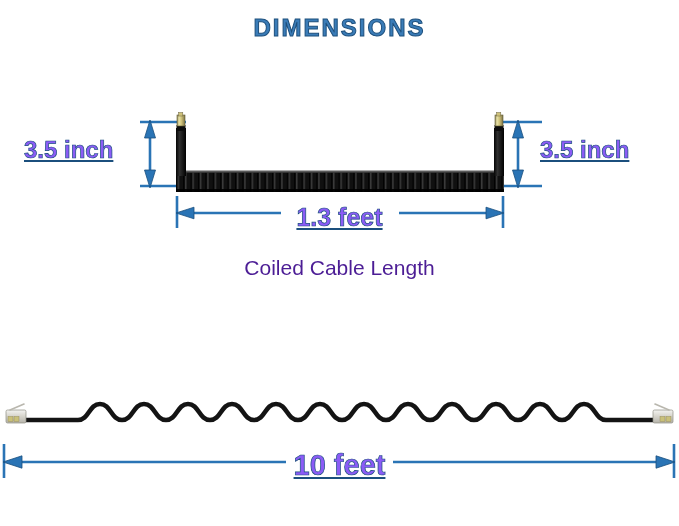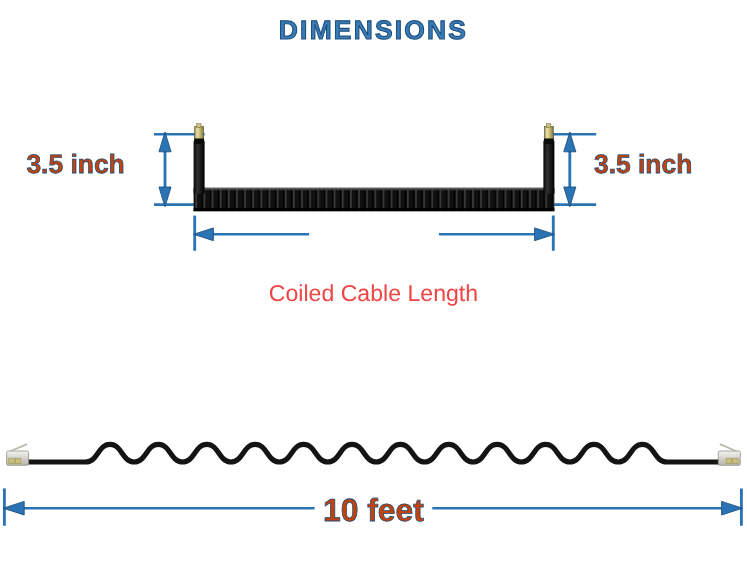--- a/index.html
+++ b/index.html
@@ -38,34 +38,35 @@
     line-height: 44px;
     user-select: none;
   }
   .title::first-letter { font-size: 34px; }
 
   
   .dim-text {
     position: absolute;
     font-family: "Liberation Sans", sans-serif;
     font-weight: bold;
-    color: #c2410c;
+    color: #8b5cf6;
     -webkit-text-stroke: 0.7px #1b4f7d;
     white-space: nowrap;
     user-select: none;
+    text-decoration: underline;
   }
   .caption {
     position: absolute;
     width: 679px;
     left: 0;
     text-align: center;
     font-family: "Liberation Sans", sans-serif;
     font-weight: normal;
     font-size: 21px;
-    color: #ef4444;
+    color: #4c1d95;
     white-space: nowrap;
     user-select: none;
   }
 
   
   .layer {
     position: absolute;
     left: 0;
     top: 0;
     width: 679px;
@@ -235,20 +236,21 @@
       <polygon points="3,462 22,455.8 22,468.2" fill="#2a74b5" stroke="#1b4f7d" stroke-width="0.8"></polygon>
       <polygon points="675,462 656,455.8 656,468.2" fill="#2a74b5" stroke="#1b4f7d" stroke-width="0.8"></polygon>
     </g>
   </svg>
 
   <div class="dim-text txt-35-left">3.5 inch</div>
 
   <div class="dim-text txt-35-right">3.5 inch</div>
 
   <div class="text-mask" style="left:281px; top:200px; width:118px; height:28px;"></div>
+  <div class="dim-text txt-13">1.3 feet</div>
 
   <div class="text-mask" style="left:286px; top:448px; width:107px; height:28px;"></div>
   <div class="dim-text txt-10">10 feet</div>
 
   <div class="caption cap-coiled">Coiled Cable Length</div>
 
 
 </div>
 
 </body></html>

